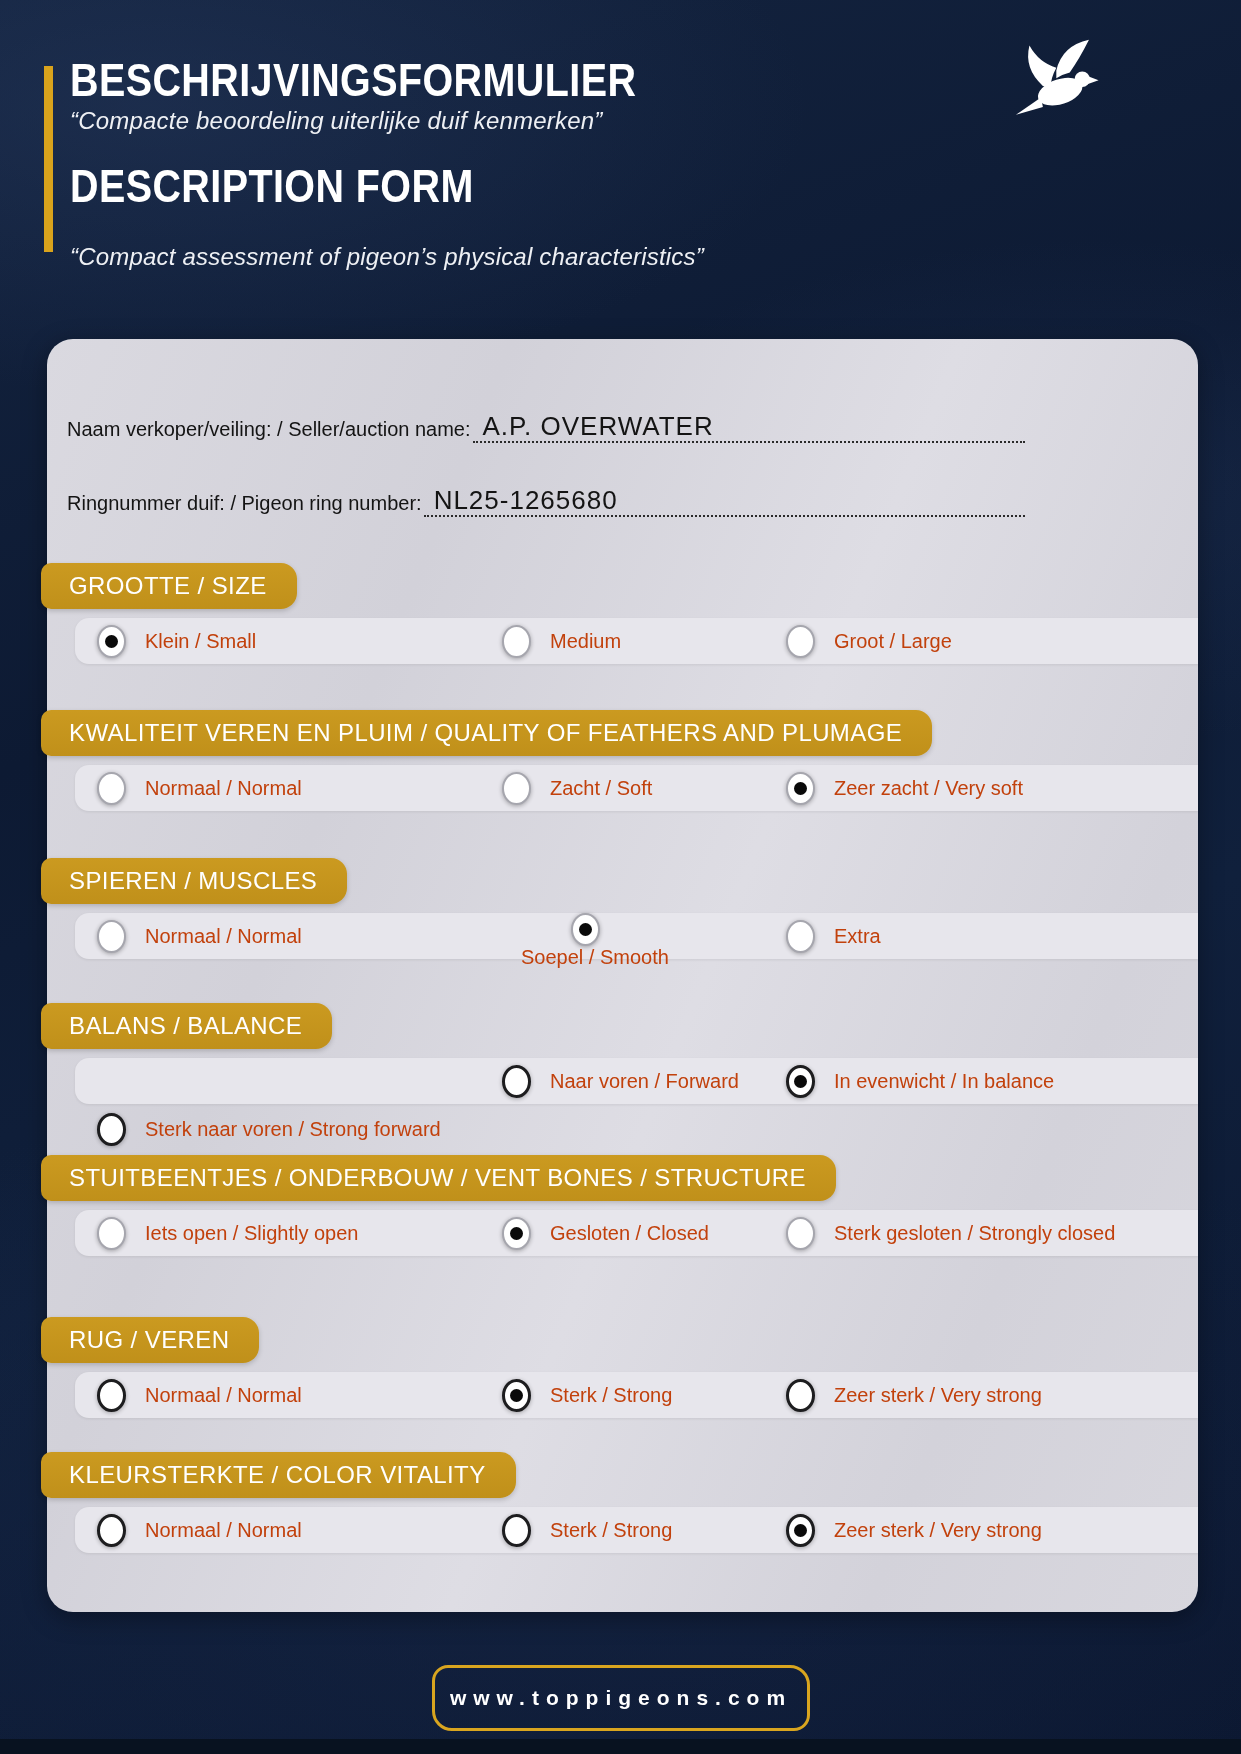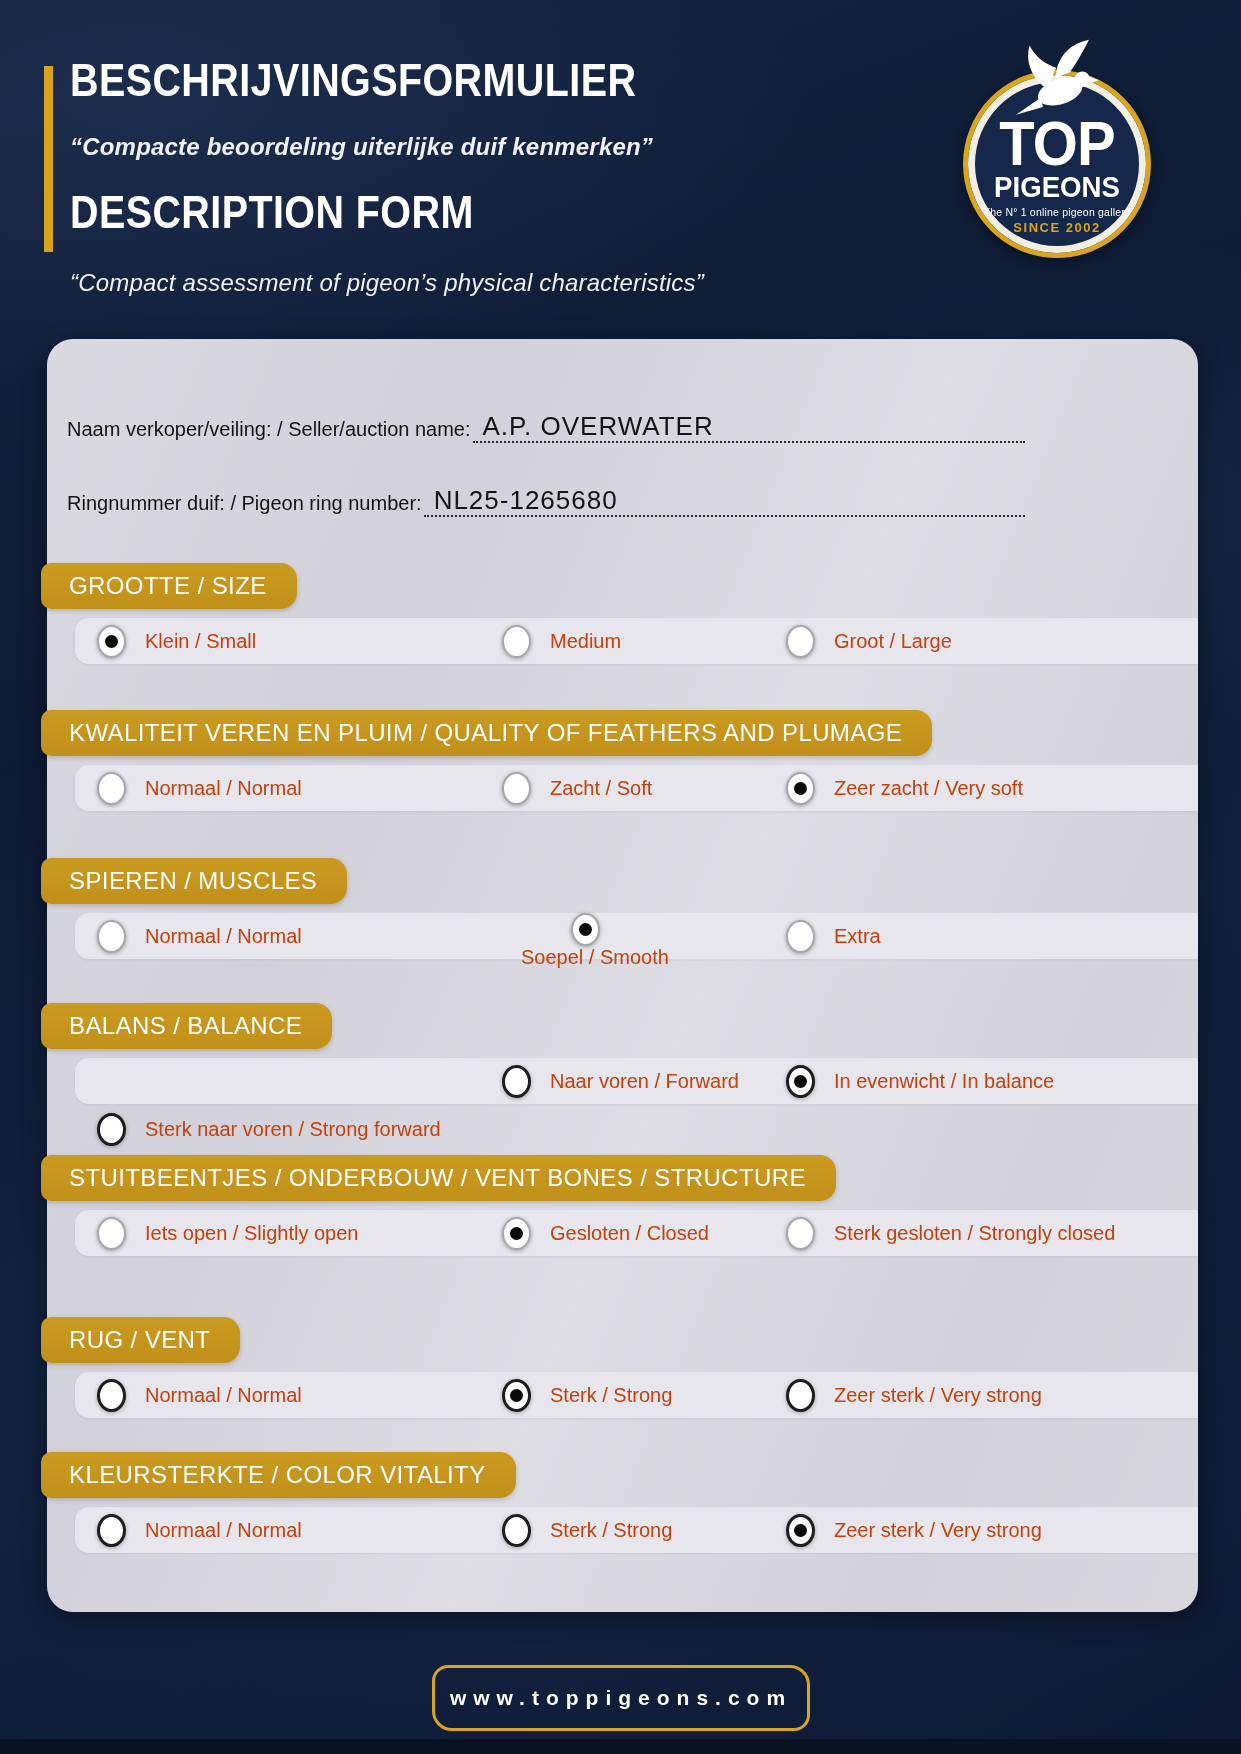--- a/index.html
+++ b/index.html
@@ -13,21 +13,21 @@
       linear-gradient(160deg,#142440 0%,#0d1a33 35%,#10203c 60%,#0b1730 100%);
   }
   .page::after{content:'';position:absolute;left:0;right:0;bottom:0;height:15px;background:#081220;}
 
   
   .accent-bar{position:absolute;left:44px;top:66px;width:9px;height:186px;background:#d9a31c;}
   .titles{position:absolute;left:70px;top:56px;color:#fff;}
   .titles h1{margin:0;font-size:47px;font-weight:bold;line-height:1;letter-spacing:.5px;
     transform:scaleX(.84);transform-origin:left center;white-space:nowrap;}
   .titles .sub{margin:0;font-style:italic;font-size:24px;color:#eef0f4;letter-spacing:.2px;white-space:nowrap;}
-  .sub.s1{margin-top:30px;font-weight:bold;}
+  .sub.s1{margin-top:4px;}
   .titles h1.t2{margin-top:27px;}
   .sub.s2{margin-top:34px;}
 
   
   .logo{position:absolute;left:960px;top:42px;width:206px;height:220px;}
   .logo-circle{position:absolute;left:3px;top:28px;width:178px;height:178px;border-radius:50%;
     border:5px solid #d9a51f;background:#15274a;
     box-shadow:inset 0 0 0 7px #f1eee3, 0 3px 12px rgba(0,0,0,.45);
     text-align:center;color:#fff;}
   .logo-top{margin-top:42px;font-size:63px;font-weight:bold;line-height:.85;letter-spacing:-1px;
@@ -77,26 +77,20 @@
   <div class="accent-bar"></div>
 
   <div class="titles">
     <h1 class="t1">BESCHRIJVINGSFORMULIER</h1>
     <p class="sub s1">“Compacte beoordeling uiterlijke duif kenmerken”</p>
     <h1 class="t2">DESCRIPTION FORM</h1>
     <p class="sub s2">“Compact assessment of pigeon’s physical characteristics”</p>
   </div>
 
   <div class="logo">
-    <div class="logo-circle">
-      <div class="logo-top">TOP</div>
-      <div class="logo-pigeons">PIGEONS</div>
-      <div class="logo-tagline">The N° 1 online pigeon gallery</div>
-      <div class="logo-since">SINCE 2002</div>
-    </div>
     <svg class="bird" viewBox="0 0 120 100">
       <g fill="#ffffff">
         <path d="M38 52 Q18 34 24 10 Q34 28 52 33 Q46 44 46 54 Z"></path>
         <path d="M52 36 Q58 10 86 4 Q76 24 66 38 Q58 40 52 44 Z"></path>
         <ellipse cx="56" cy="58" rx="24" ry="13" transform="rotate(-18 56 58)"></ellipse>
         <circle cx="79" cy="45" r="8"></circle>
         <polygon points="85,42 96,46 85,50"></polygon>
         <polygon points="36,64 10,82 38,74"></polygon>
       </g>
     </svg>
@@ -221,21 +215,21 @@
   <div class="opt selected" style="left: 427px;">
     <span class="radio">
               <span class="dot"></span>
             </span>
     <span class="opt-label">Gesloten / Closed</span>
   </div>
 </div>
   </section>
 
   <section class="sec dark">
-    <div class="pill" style="top: 978px;">RUG / VENT</div>
+    <div class="pill" style="top: 978px;">RUG / VEREN</div>
     <div class="opts" style="top: 1033px;">
   <div class="opt" style="left: 22px;">
     <span class="radio"></span>
     <span class="opt-label">Normaal / Normal</span>
   </div>
 
   <div class="opt selected" style="left: 427px;">
     <span class="radio">
               <span class="dot"></span>
             </span>

